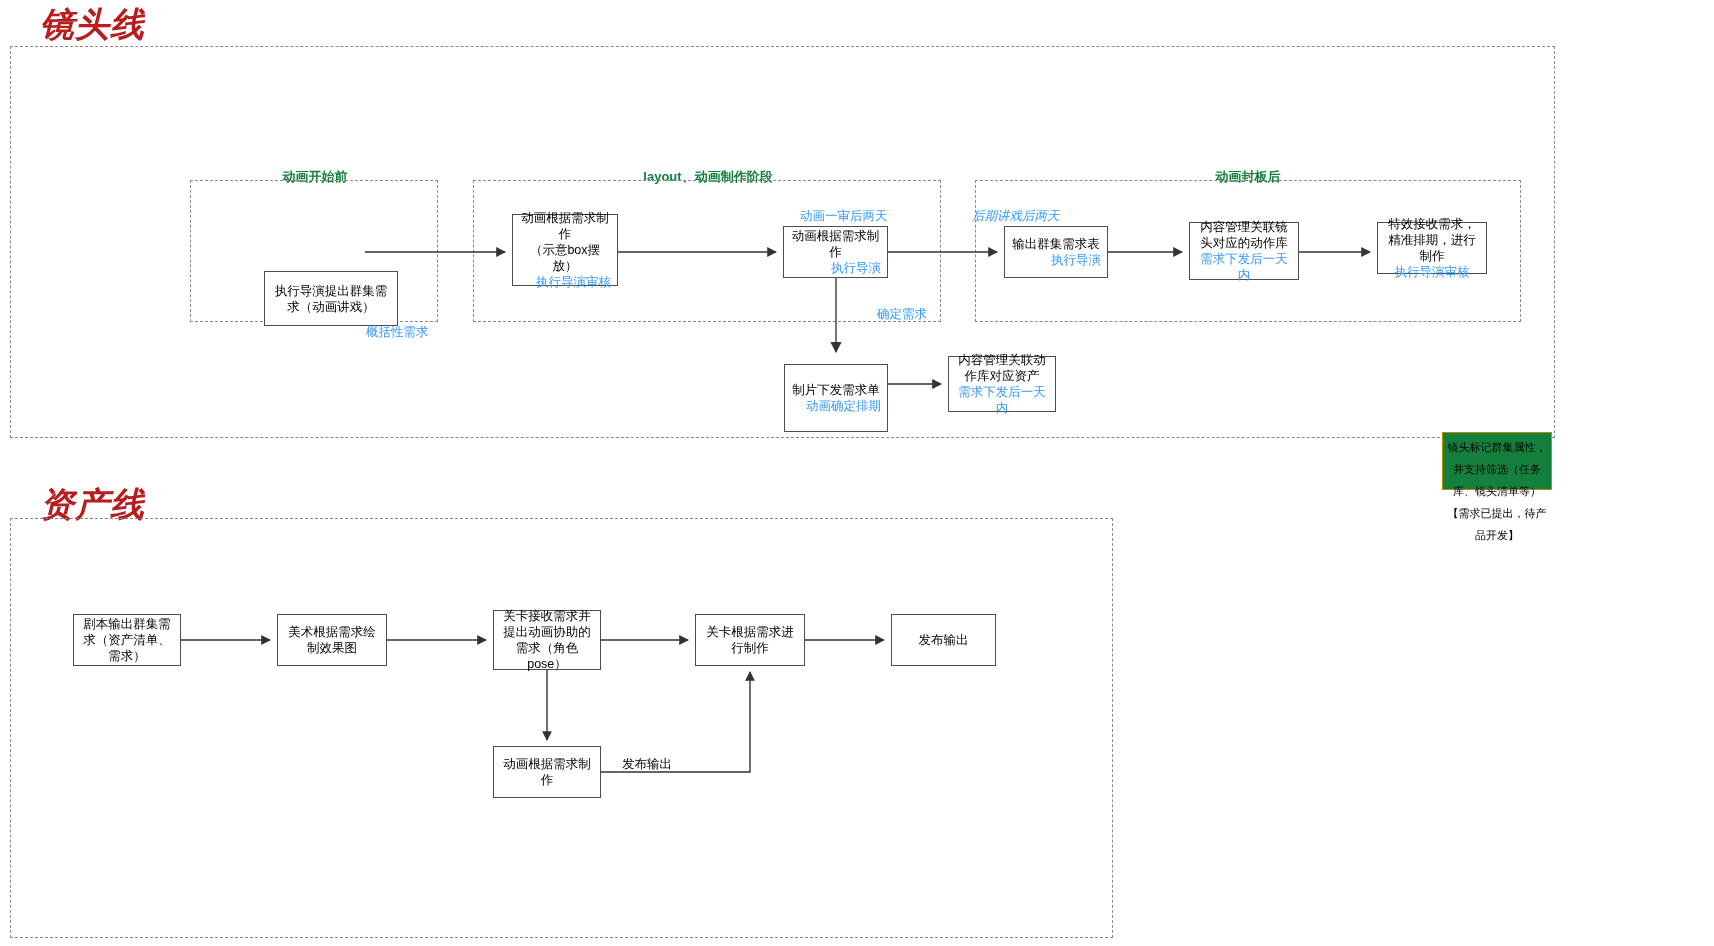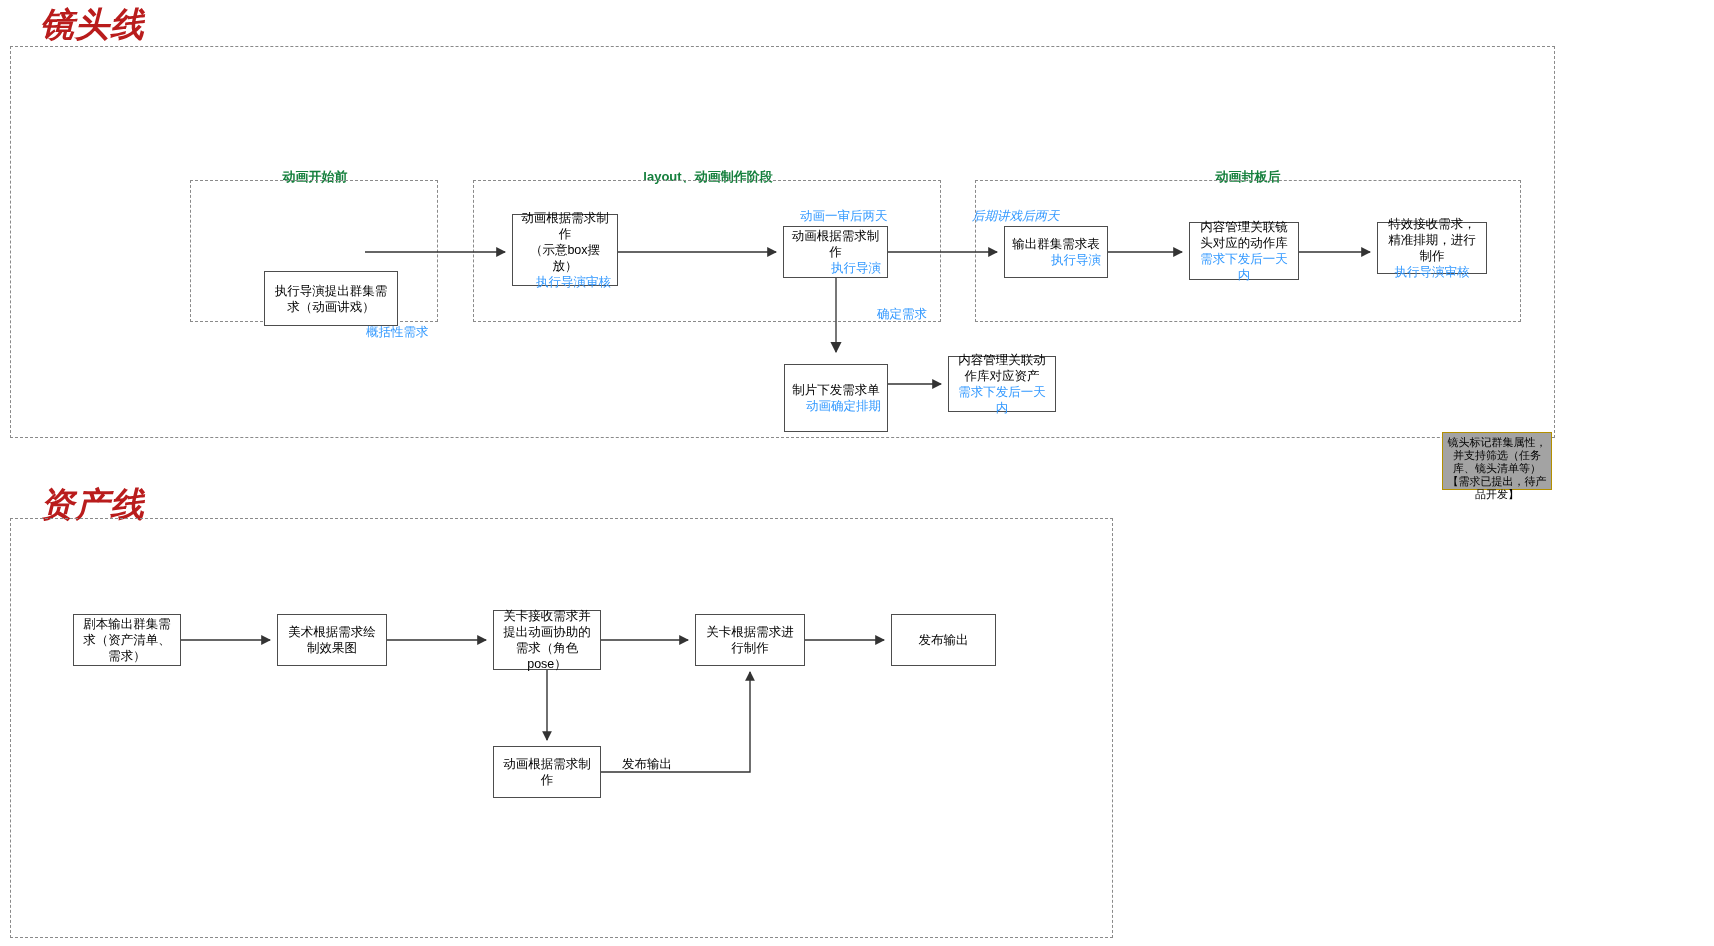--- a/index.html
+++ b/index.html
@@ -82,24 +82,24 @@
     position:absolute;
     font-size:12.5px;
     color:#000;
     white-space:nowrap;
     background:#fff;
     padding:0 2px;
   }
 
   .note {
     position:absolute;
-    background:#a3a3a3;
+    background:#15803d;
     border:1px solid #b38f00;
     font-size:11px;
-    line-height:13px;
+    line-height:22px;
     color:#000;
     text-align:center;
     padding:3px 4px;
   }
 
   svg.arrows {
     position:absolute; left:0; top:0;
     width:1714px; height:946px;
     pointer-events:none;
   }

